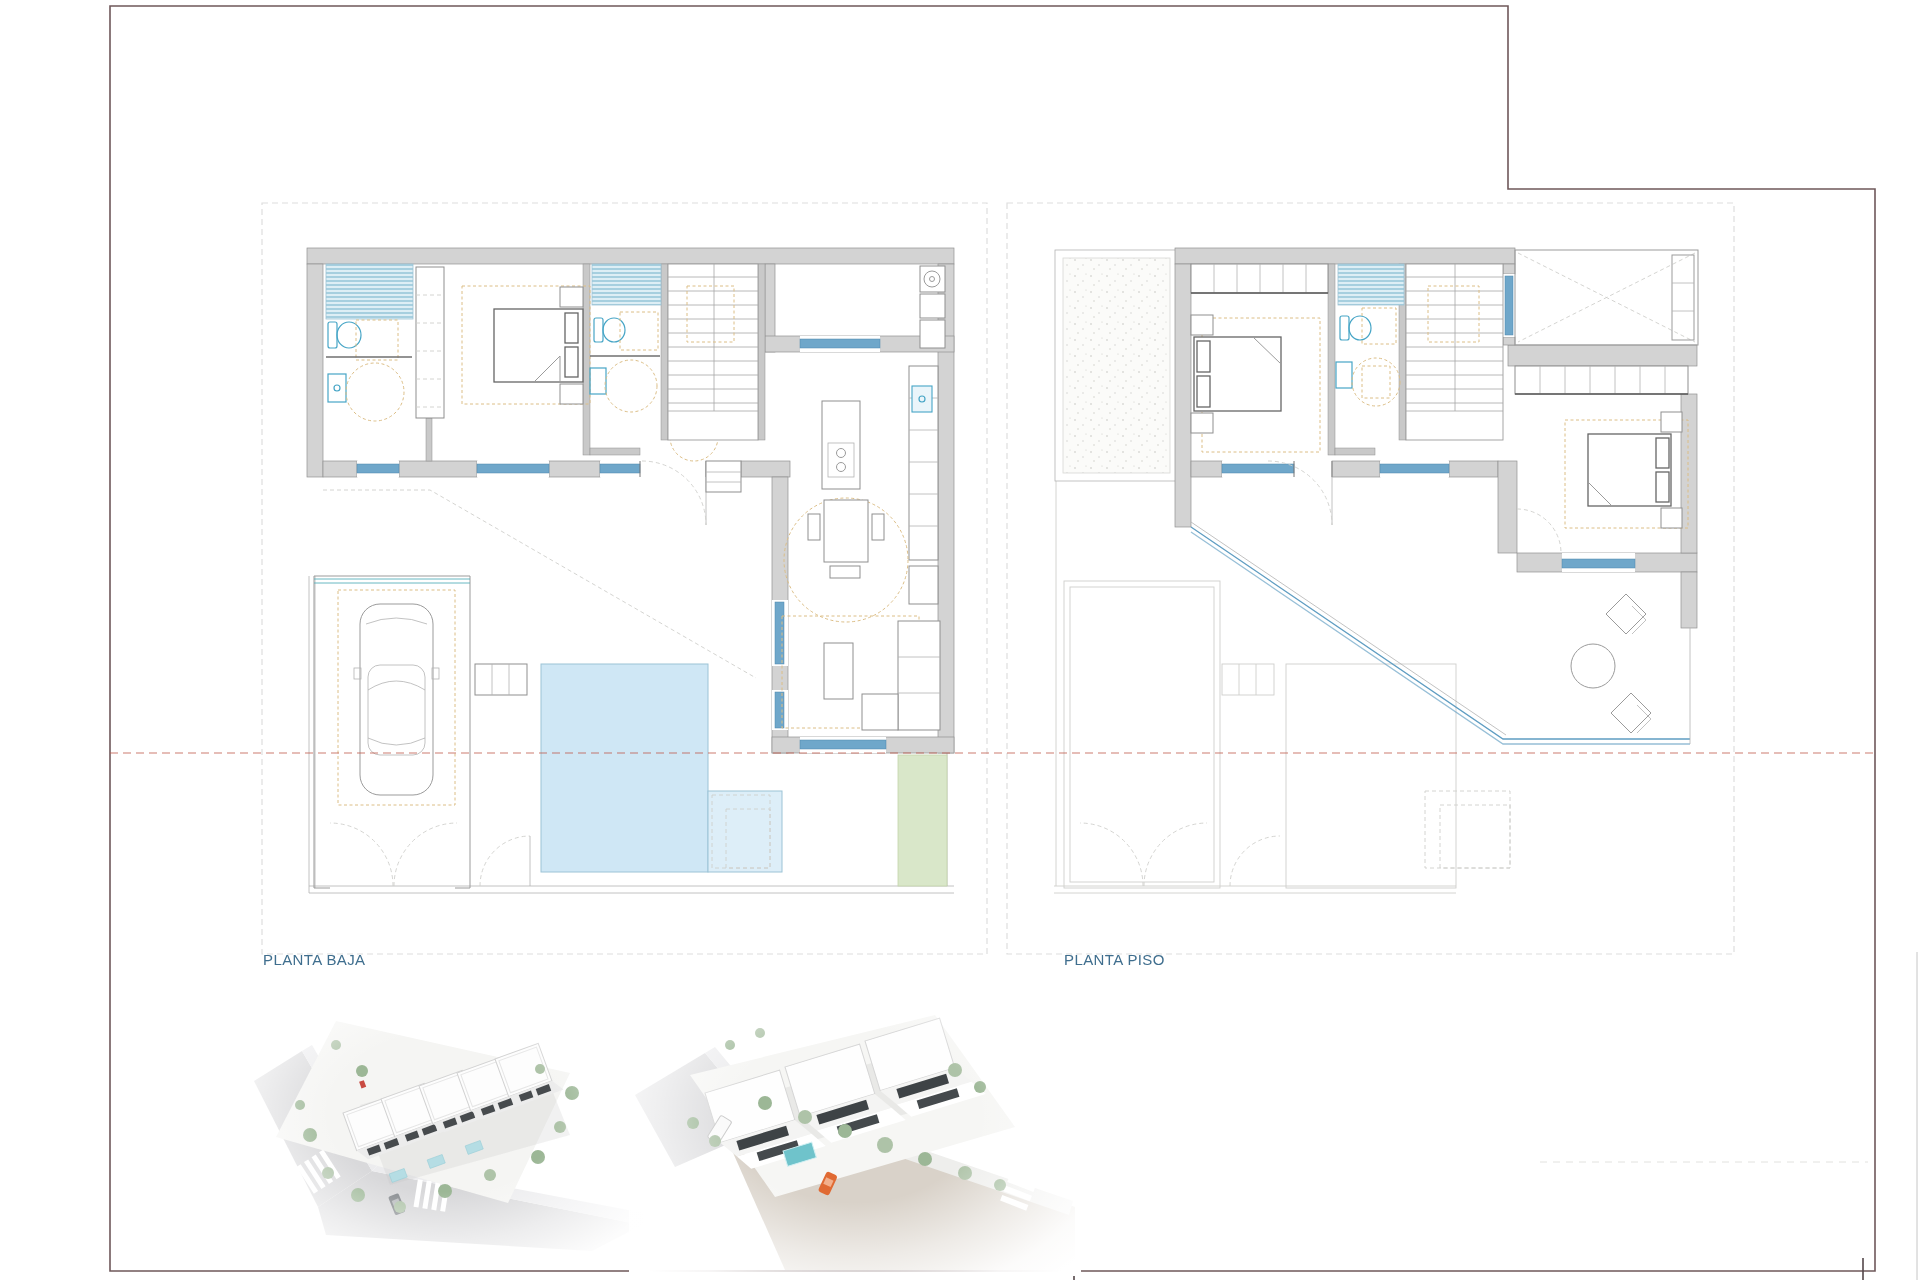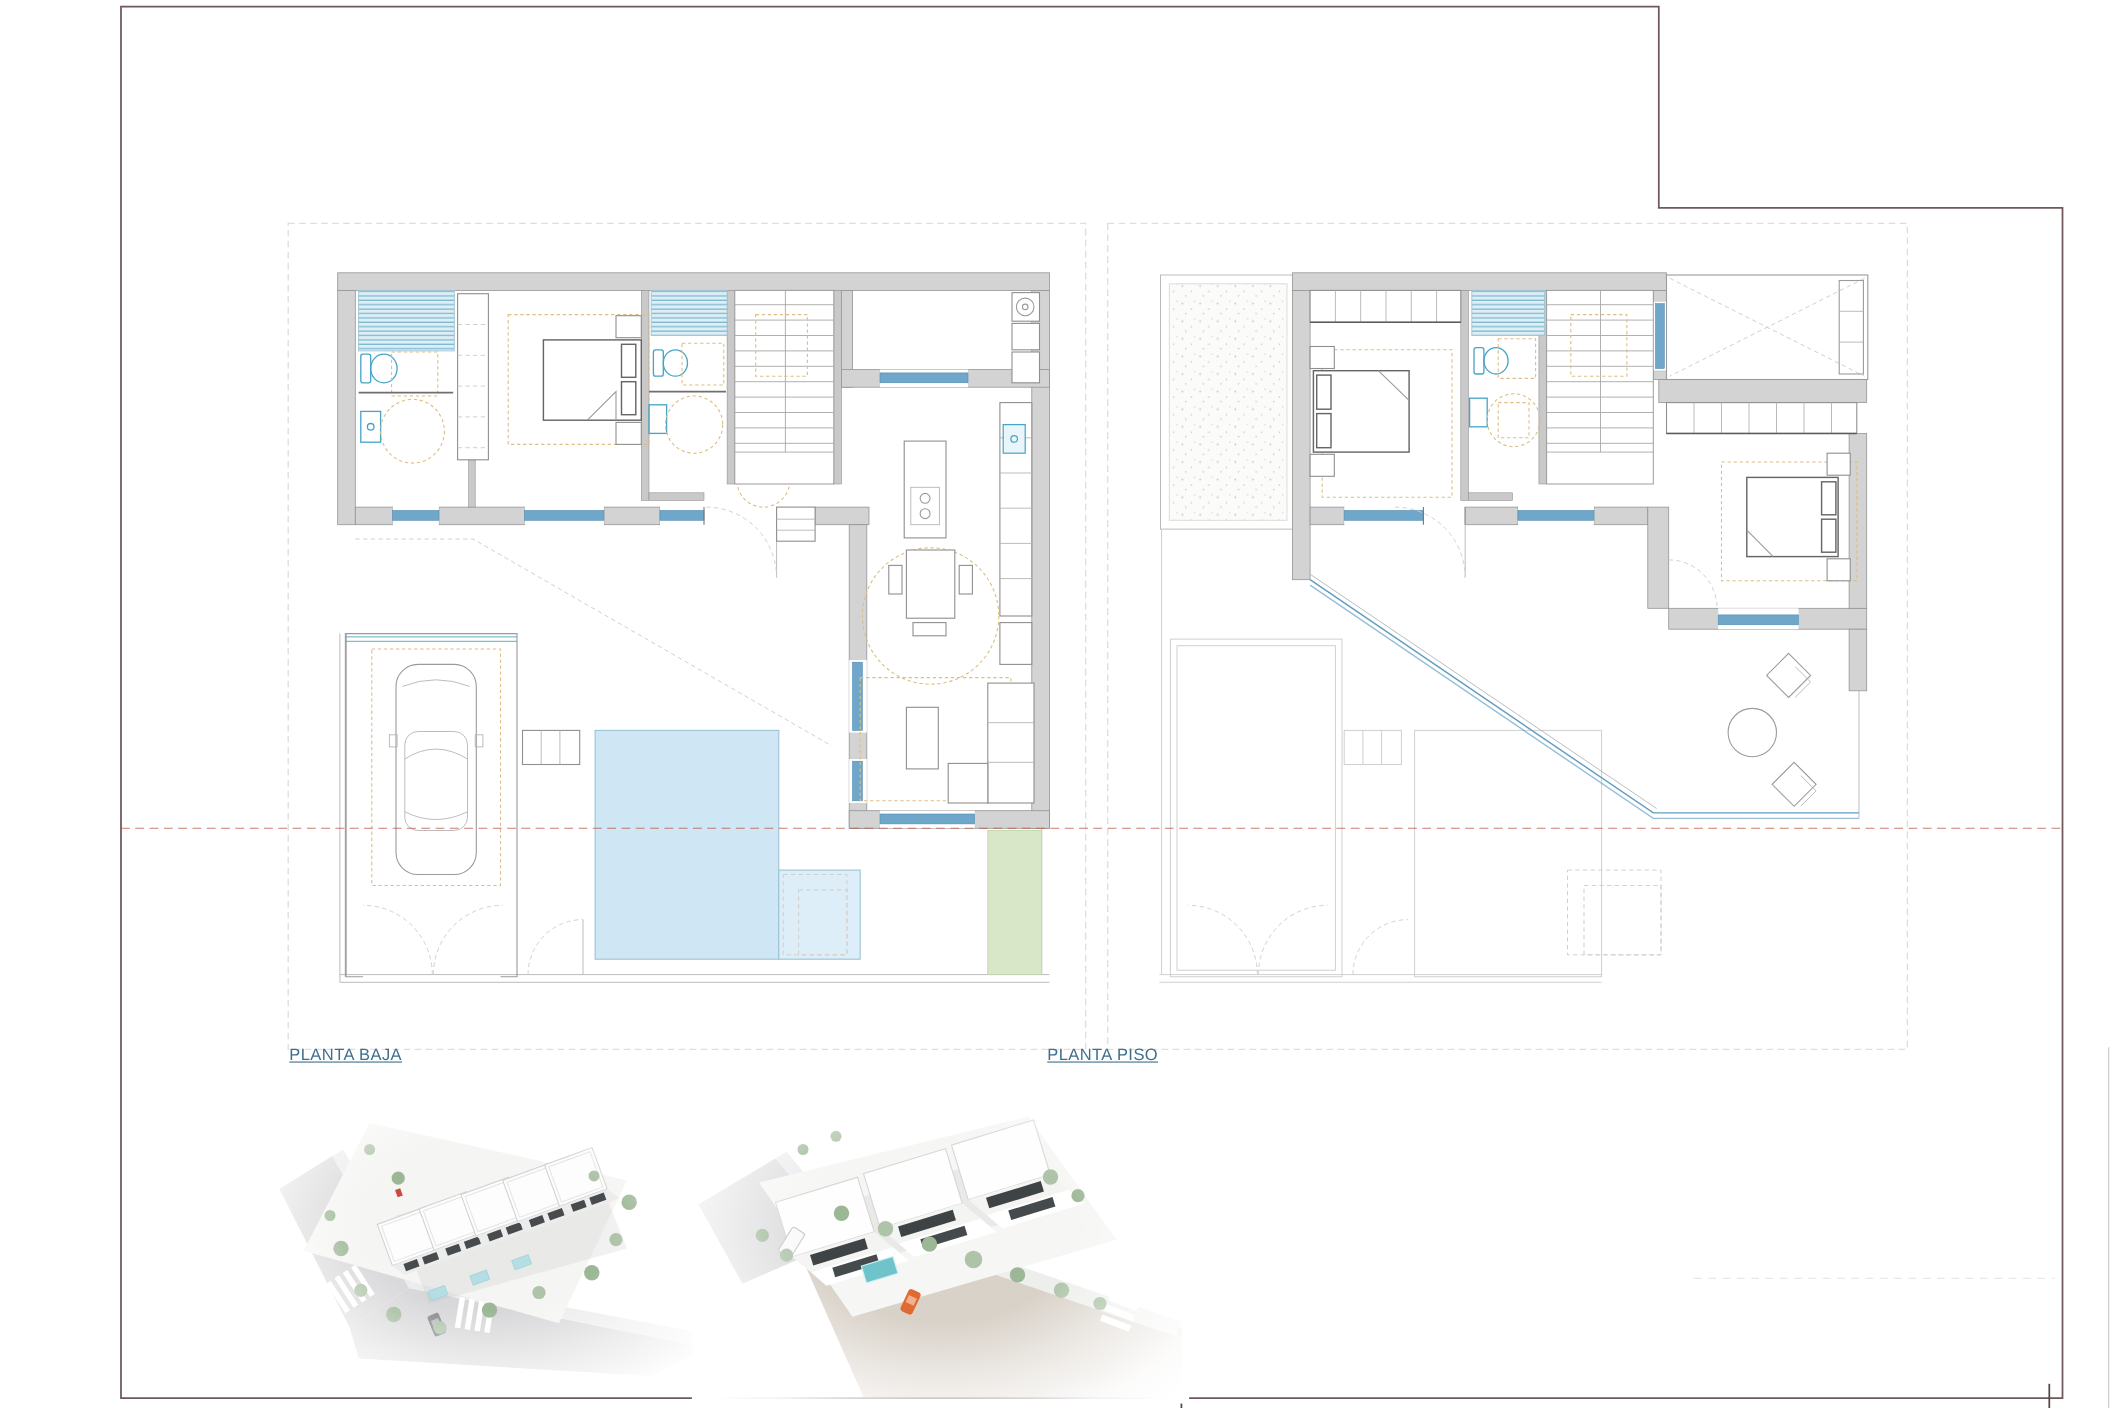--- a/index.html
+++ b/index.html
@@ -24,21 +24,21 @@
   .tread {fill:none;stroke:#a6a6a6;stroke-width:.8;}
   .rail  {fill:none;stroke:#5f9dc2;stroke-width:1.3;}
   .dashbox{fill:none;stroke:#dedede;stroke-width:1.2;stroke-dasharray:6 4;}
   .redline{fill:none;stroke:#bf5a4b;stroke-width:1;stroke-dasharray:8 5;opacity:.8;}
   .darkline{fill:none;stroke:#6f6f6f;stroke-width:1.6;}
   .tealline{fill:none;stroke:#57b0bb;stroke-width:.9;}
   .border{fill:none;stroke:#6f585a;stroke-width:1.6;}
   .tick{fill:none;stroke:#54474a;stroke-width:1.6;}
   
   .plan-label{position:absolute;color:#3f6e8e;font-size:15px;letter-spacing:.4px;
-              height:18px;line-height:18px;white-space:nowrap;text-decoration:underline;}
+              height:18px;line-height:18px;white-space:nowrap;}
   
   .render{position:absolute;}
   .render svg{width:100%;height:100%;}
   .fade{position:absolute;inset:-6px;pointer-events:none;
         background:radial-gradient(ellipse at 50% 48%,
           rgba(255,255,255,0) 38%, rgba(255,255,255,.55) 62%,
           rgba(255,255,255,.92) 82%, #ffffff 94%);}
 </style>
 </head>
 <body>
@@ -351,21 +351,21 @@
       <path class="thin" d="M1631,693 L1651,713 L1631,733 L1611,713 Z"></path>
       <path class="thin2" d="M1637,705 L1651,719 L1637,733"></path>
       <circle class="thin" cx="1593" cy="666" r="22"></circle>
     </g>
   </g>
 
   <path class="redline" d="M110,753 H1875"></path>
 </svg>
 
 <div class="plan-label" style="left:263px;top:951px;">PLANTA BAJA</div>
-<div class="plan-label" style="left:952px;top:951px;">PLANTA PISO</div>
+<div class="plan-label" style="left:1064px;top:951px;">PLANTA PISO</div>
 
 <div class="render" style="left:240px;top:985px;width:410px;height:268px;">
   <svg viewBox="0 0 410 268">
     <g>
       <polygon points="14,96 62,66 132,186 78,222" fill="#d9d9db"></polygon>
       <polygon points="78,222 132,186 402,240 352,266 86,250" fill="#d8d8da"></polygon>
       <polygon points="62,66 72,60 140,178 132,186" fill="#ececee"></polygon>
       <polygon points="132,186 140,178 404,228 402,240" fill="#ececee"></polygon>
       <g transform="translate(92,178) rotate(57)" fill="#ffffff">
         <rect x="-16" y="0" width="32" height="5"></rect>

